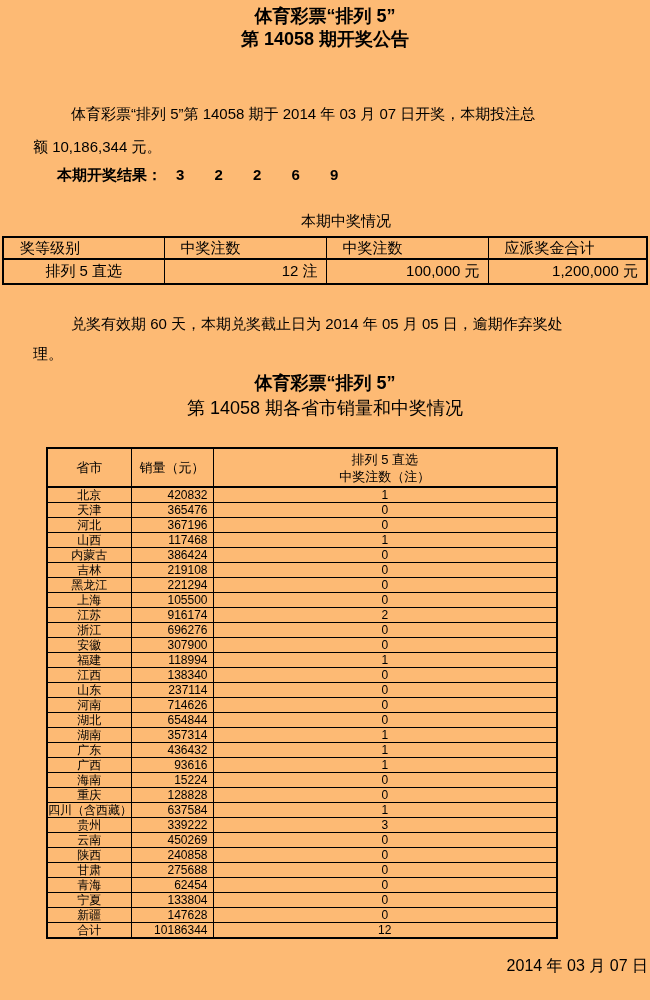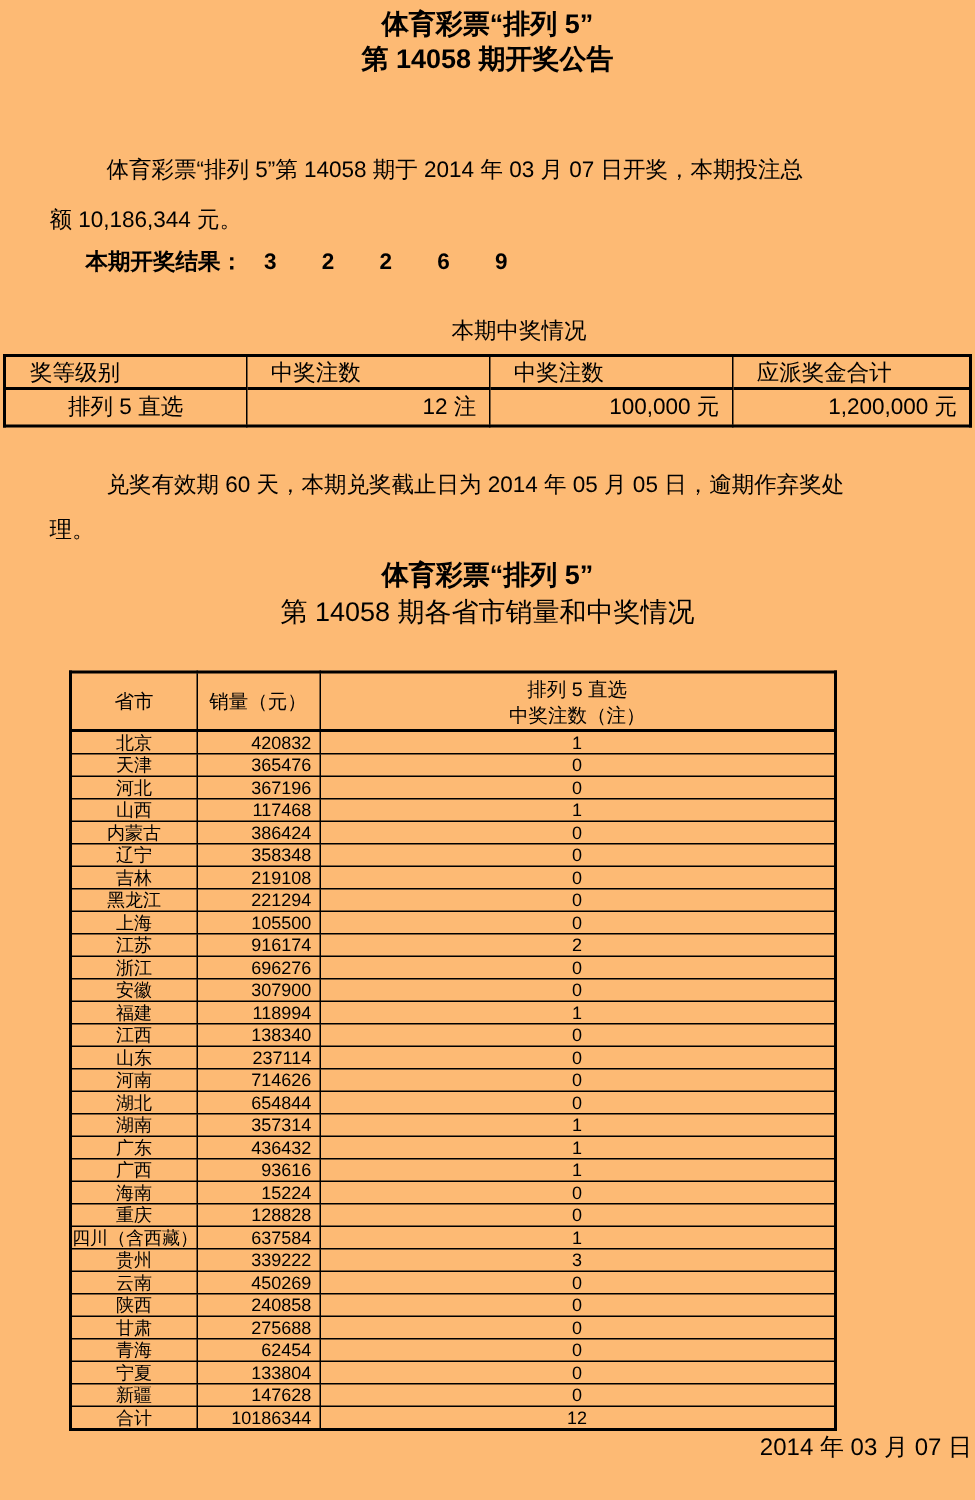--- a/index.html
+++ b/index.html
@@ -160,25 +160,20 @@
           <td class="td-prov">山西</td>
           <td class="td-sales">117468</td>
           <td class="td-wins">1</td>
         </tr>
         <tr>
           <td class="td-prov">内蒙古</td>
           <td class="td-sales">386424</td>
           <td class="td-wins">0</td>
         </tr>
         <tr>
-          <td class="td-prov">辽宁</td>
-          <td class="td-sales">358348</td>
-          <td class="td-wins">0</td>
-        </tr>
-        <tr>
           <td class="td-prov">吉林</td>
           <td class="td-sales">219108</td>
           <td class="td-wins">0</td>
         </tr>
         <tr>
           <td class="td-prov">黑龙江</td>
           <td class="td-sales">221294</td>
           <td class="td-wins">0</td>
         </tr>
         <tr>

